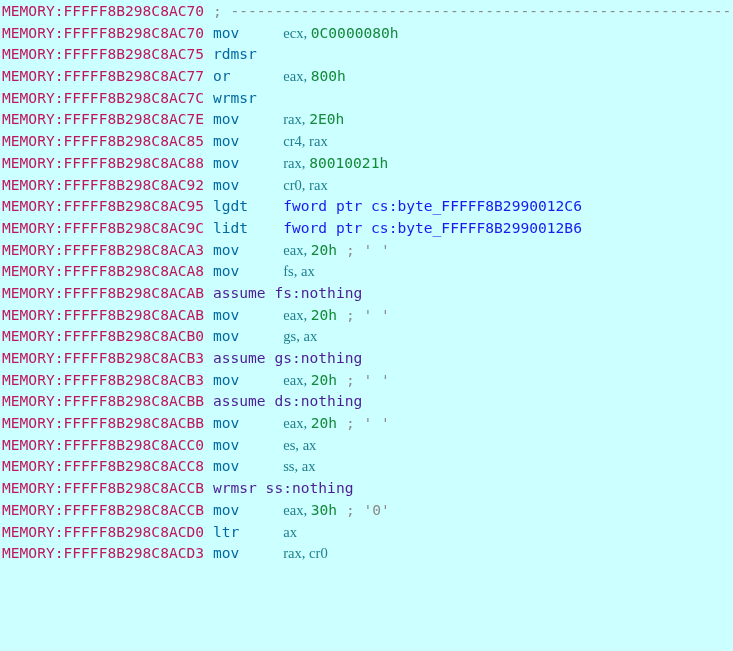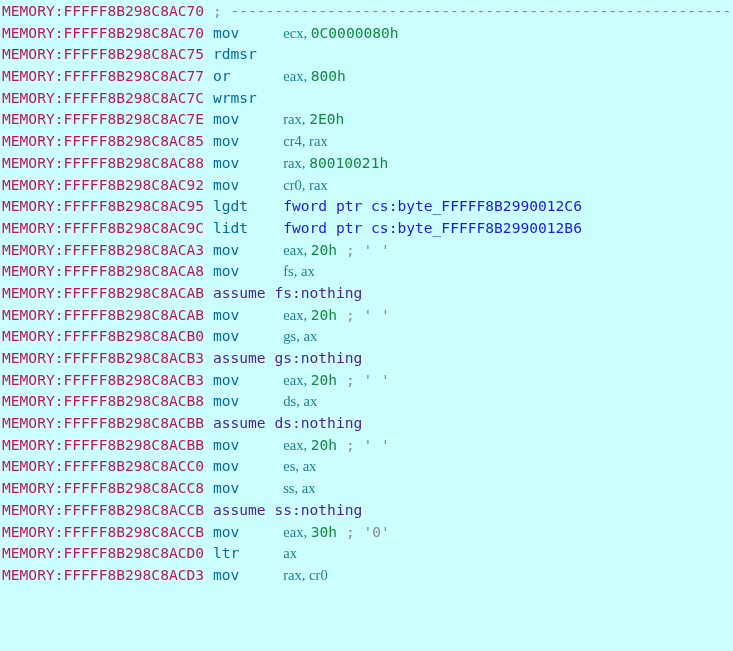--- a/index.html
+++ b/index.html
@@ -54,22 +54,21 @@
     <div class="disasm-line"><span class="addr">MEMORY:FFFFF8B298C8AC92</span><span class="sep"> </span><span class="mnemonic">mov</span><span class="sep">     </span><span class="operand">cr0, rax</span></div>
     <div class="disasm-line"><span class="addr">MEMORY:FFFFF8B298C8AC95</span><span class="sep"> </span><span class="mnemonic">lgdt</span><span class="sep">    </span><span class="memref">fword ptr cs:byte_FFFFF8B2990012C6</span></div>
     <div class="disasm-line"><span class="addr">MEMORY:FFFFF8B298C8AC9C</span><span class="sep"> </span><span class="mnemonic">lidt</span><span class="sep">    </span><span class="memref">fword ptr cs:byte_FFFFF8B2990012B6</span></div>
     <div class="disasm-line"><span class="addr">MEMORY:FFFFF8B298C8ACA3</span><span class="sep"> </span><span class="mnemonic">mov</span><span class="sep">     </span><span class="operand">eax, </span><span class="number">20h</span><span class="sep"> </span><span class="comment">; ' '</span></div>
     <div class="disasm-line"><span class="addr">MEMORY:FFFFF8B298C8ACA8</span><span class="sep"> </span><span class="mnemonic">mov</span><span class="sep">     </span><span class="operand">fs, ax</span></div>
     <div class="disasm-line"><span class="addr">MEMORY:FFFFF8B298C8ACAB</span><span class="sep"> </span><span class="directive">assume fs:nothing</span></div>
     <div class="disasm-line"><span class="addr">MEMORY:FFFFF8B298C8ACAB</span><span class="sep"> </span><span class="mnemonic">mov</span><span class="sep">     </span><span class="operand">eax, </span><span class="number">20h</span><span class="sep"> </span><span class="comment">; ' '</span></div>
     <div class="disasm-line"><span class="addr">MEMORY:FFFFF8B298C8ACB0</span><span class="sep"> </span><span class="mnemonic">mov</span><span class="sep">     </span><span class="operand">gs, ax</span></div>
     <div class="disasm-line"><span class="addr">MEMORY:FFFFF8B298C8ACB3</span><span class="sep"> </span><span class="directive">assume gs:nothing</span></div>
     <div class="disasm-line"><span class="addr">MEMORY:FFFFF8B298C8ACB3</span><span class="sep"> </span><span class="mnemonic">mov</span><span class="sep">     </span><span class="operand">eax, </span><span class="number">20h</span><span class="sep"> </span><span class="comment">; ' '</span></div>
-    <div class="disasm-line"><span class="addr">MEMORY:FFFFF8B298C8ACB8</span><span class="sep"> </span><span class="mnemonic">mov</span><span class="sep">     </span><span class="operand">ds, ax</span></div>
     <div class="disasm-line"><span class="addr">MEMORY:FFFFF8B298C8ACBB</span><span class="sep"> </span><span class="directive">assume ds:nothing</span></div>
     <div class="disasm-line"><span class="addr">MEMORY:FFFFF8B298C8ACBB</span><span class="sep"> </span><span class="mnemonic">mov</span><span class="sep">     </span><span class="operand">eax, </span><span class="number">20h</span><span class="sep"> </span><span class="comment">; ' '</span></div>
     <div class="disasm-line"><span class="addr">MEMORY:FFFFF8B298C8ACC0</span><span class="sep"> </span><span class="mnemonic">mov</span><span class="sep">     </span><span class="operand">es, ax</span></div>
     <div class="disasm-line"><span class="addr">MEMORY:FFFFF8B298C8ACC8</span><span class="sep"> </span><span class="mnemonic">mov</span><span class="sep">     </span><span class="operand">ss, ax</span></div>
-    <div class="disasm-line"><span class="addr">MEMORY:FFFFF8B298C8ACCB</span><span class="sep"> </span><span class="directive">assume ss:nothing</span></div>
+    <div class="disasm-line"><span class="addr">MEMORY:FFFFF8B298C8ACCB</span><span class="sep"> </span><span class="directive">wrmsr ss:nothing</span></div>
     <div class="disasm-line"><span class="addr">MEMORY:FFFFF8B298C8ACCB</span><span class="sep"> </span><span class="mnemonic">mov</span><span class="sep">     </span><span class="operand">eax, </span><span class="number">30h</span><span class="sep"> </span><span class="comment">; '0'</span></div>
     <div class="disasm-line"><span class="addr">MEMORY:FFFFF8B298C8ACD0</span><span class="sep"> </span><span class="mnemonic">ltr</span><span class="sep">     </span><span class="operand">ax</span></div>
     <div class="disasm-line"><span class="addr">MEMORY:FFFFF8B298C8ACD3</span><span class="sep"> </span><span class="mnemonic">mov</span><span class="sep">     </span><span class="operand">rax, cr0</span></div>
   </div>
 
 </body></html>

